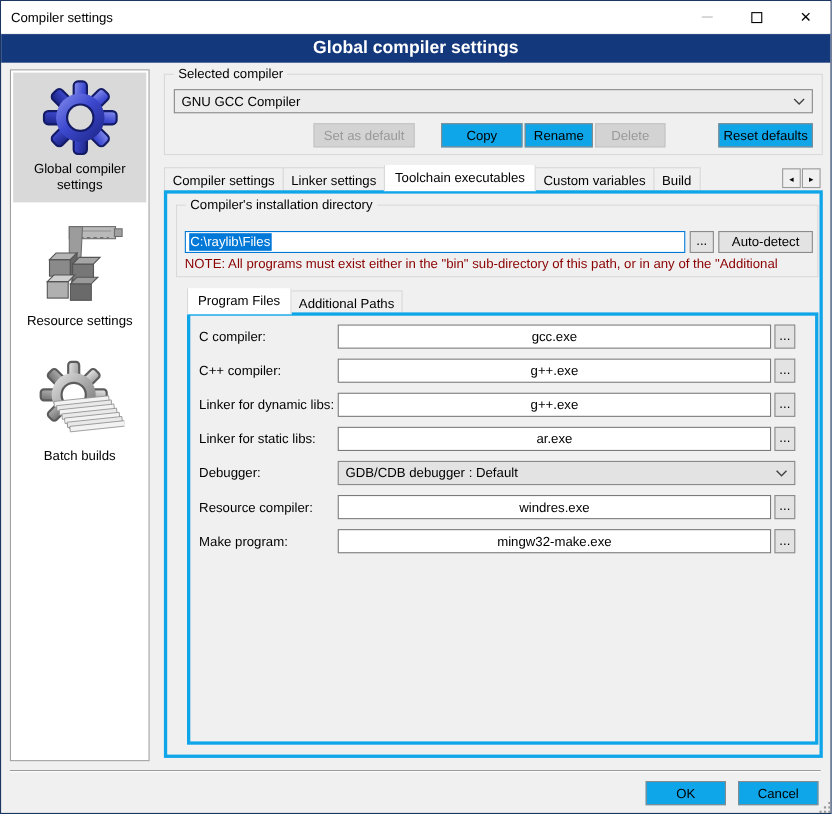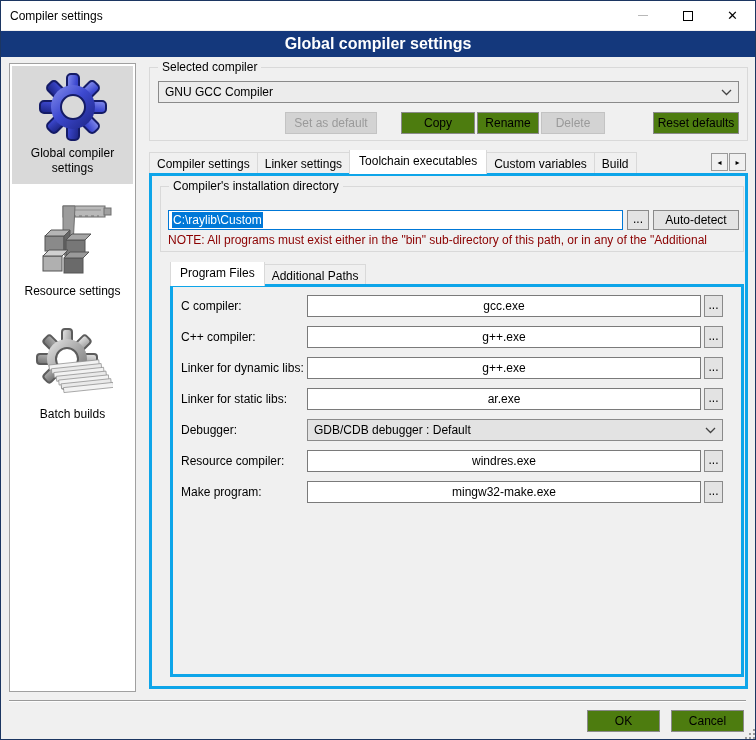--- a/index.html
+++ b/index.html
@@ -32,21 +32,21 @@
   
   .groupbox { position:absolute; border:1px solid #d9d9d9; }
   .groupbox > .glabel { position:absolute; top:-8px; left:8px; background:#f0f0f0; padding:0 4px; }
   
   #grp-compiler { left:148px; top:66px; width:599px; height:74px; }
   .combo { position:absolute; height:22px; background:#ececec; border:1px solid #8a8a8a;
            display:flex; align-items:center; padding:0 6px; }
   .combo .chev { margin-left:auto; }
   #compiler-combo { left:8px; right:8px; top:13px; }
   .btnrow { position:absolute; left:16px; right:8px; bottom:6px; display:flex; justify-content:flex-end; align-items:flex-end; }
-  .btn { height:22px; background:#4d7c0f; border:1px solid #8a8a8a; font-size:12px; text-align:center; line-height:20px;
+  .btn { height:22px; background:#0ea5e9; border:1px solid #8a8a8a; font-size:12px; text-align:center; line-height:20px;
          font-family:"Liberation Sans", sans-serif; }
   .btn.disabled { background:#d3d3d3; border-color:#c3c3c3; color:#9a9a9a; }
   #btn-setdefault { width:92px; margin-right:24px; }
   #btn-copy { width:74px; margin-right:2px; }
   #btn-rename { width:62px; margin-right:2px; }
   #btn-delete { width:64px; margin-right:48px; }
   #btn-reset { width:86px; }
   
   .tabstrip { position:absolute; display:flex; align-items:flex-end; overflow:hidden; }
   #main-tabs { left:148px; top:149px; width:563px; height:24px; }
@@ -220,21 +220,21 @@
   <div class="sbtn">
       <span>▸</span>
     </div>
 </div>
 
 <div class="tabpage" id="page-toolchain">
 
   <div class="groupbox" id="grp-install">
     <span class="glabel">Compiler's installation directory</span>
     <div class="textbox" id="dir-input">
-      <span class="sel">C:\raylib\Custom</span>
+      <span class="sel">C:\raylib\Files</span>
     </div>
     <div class="mini-btn" id="dir-browse">...</div>
     <div class="mini-btn" id="autodetect">Auto-detect</div>
     <div class="note">NOTE: All programs must exist either in the "bin" sub-directory of this path, or in any of the "Additional</div>
   </div>
 
   <div class="tabstrip" id="inner-tabs">
     <div class="tab active">Program Files</div>
     <div class="tab">Additional Paths</div>
   </div>

